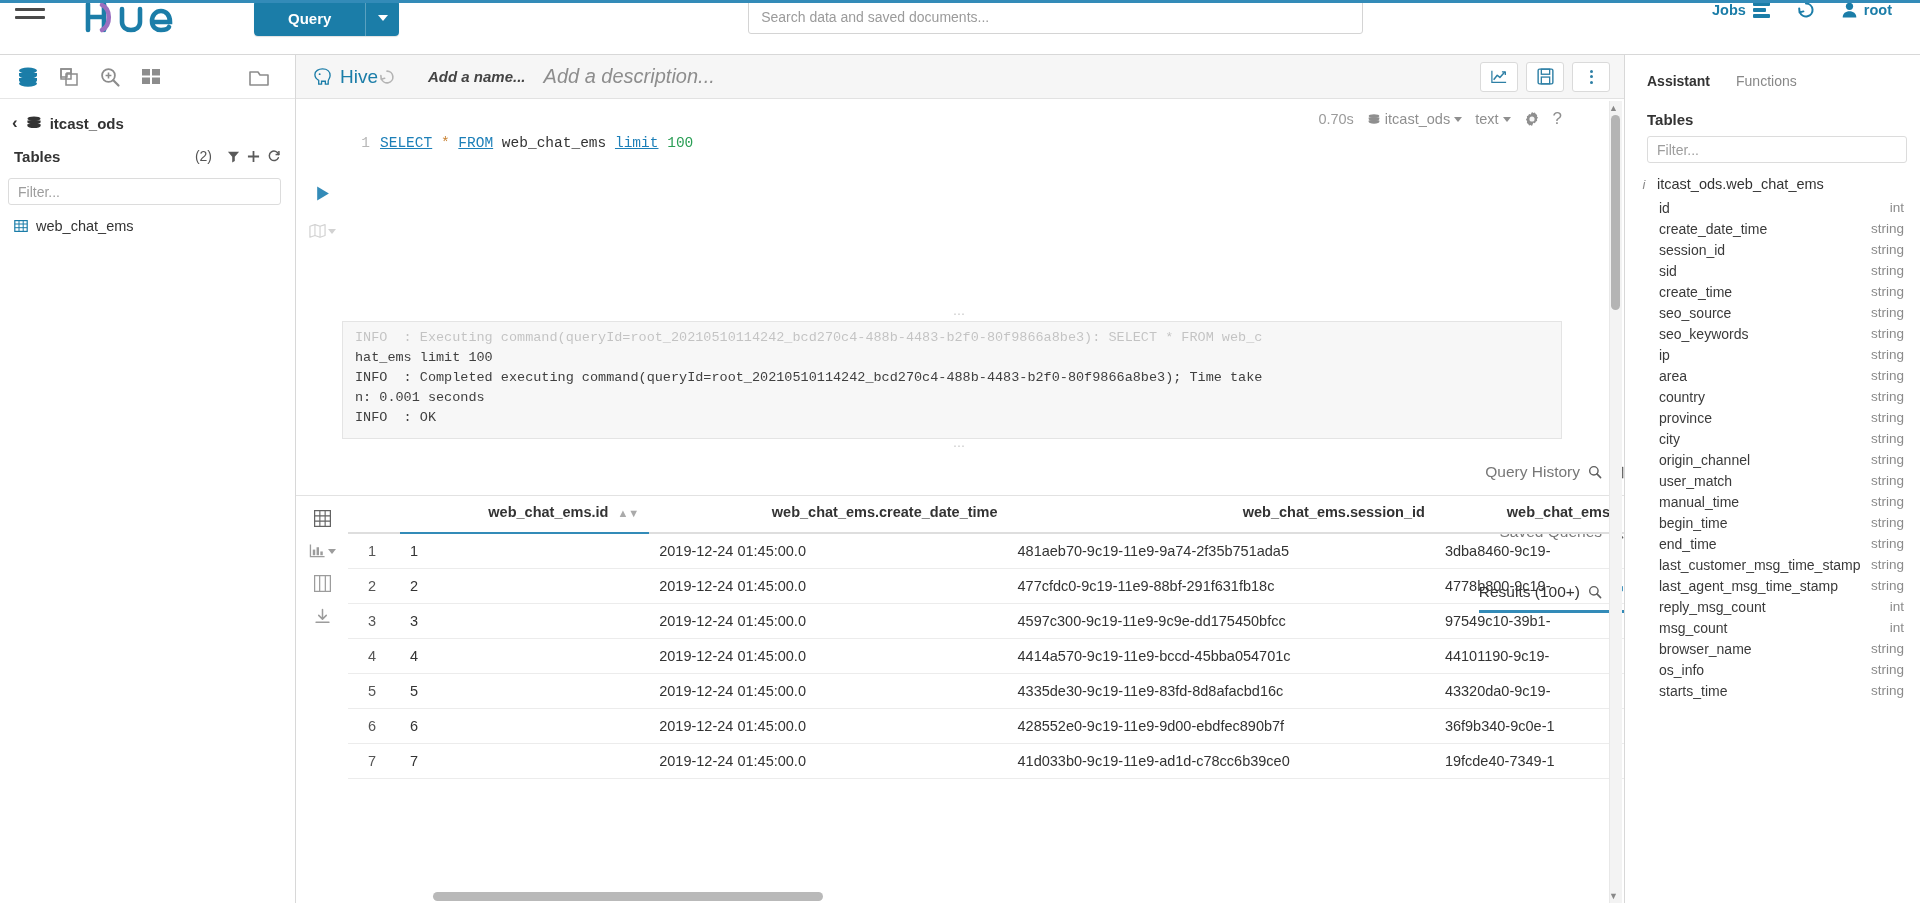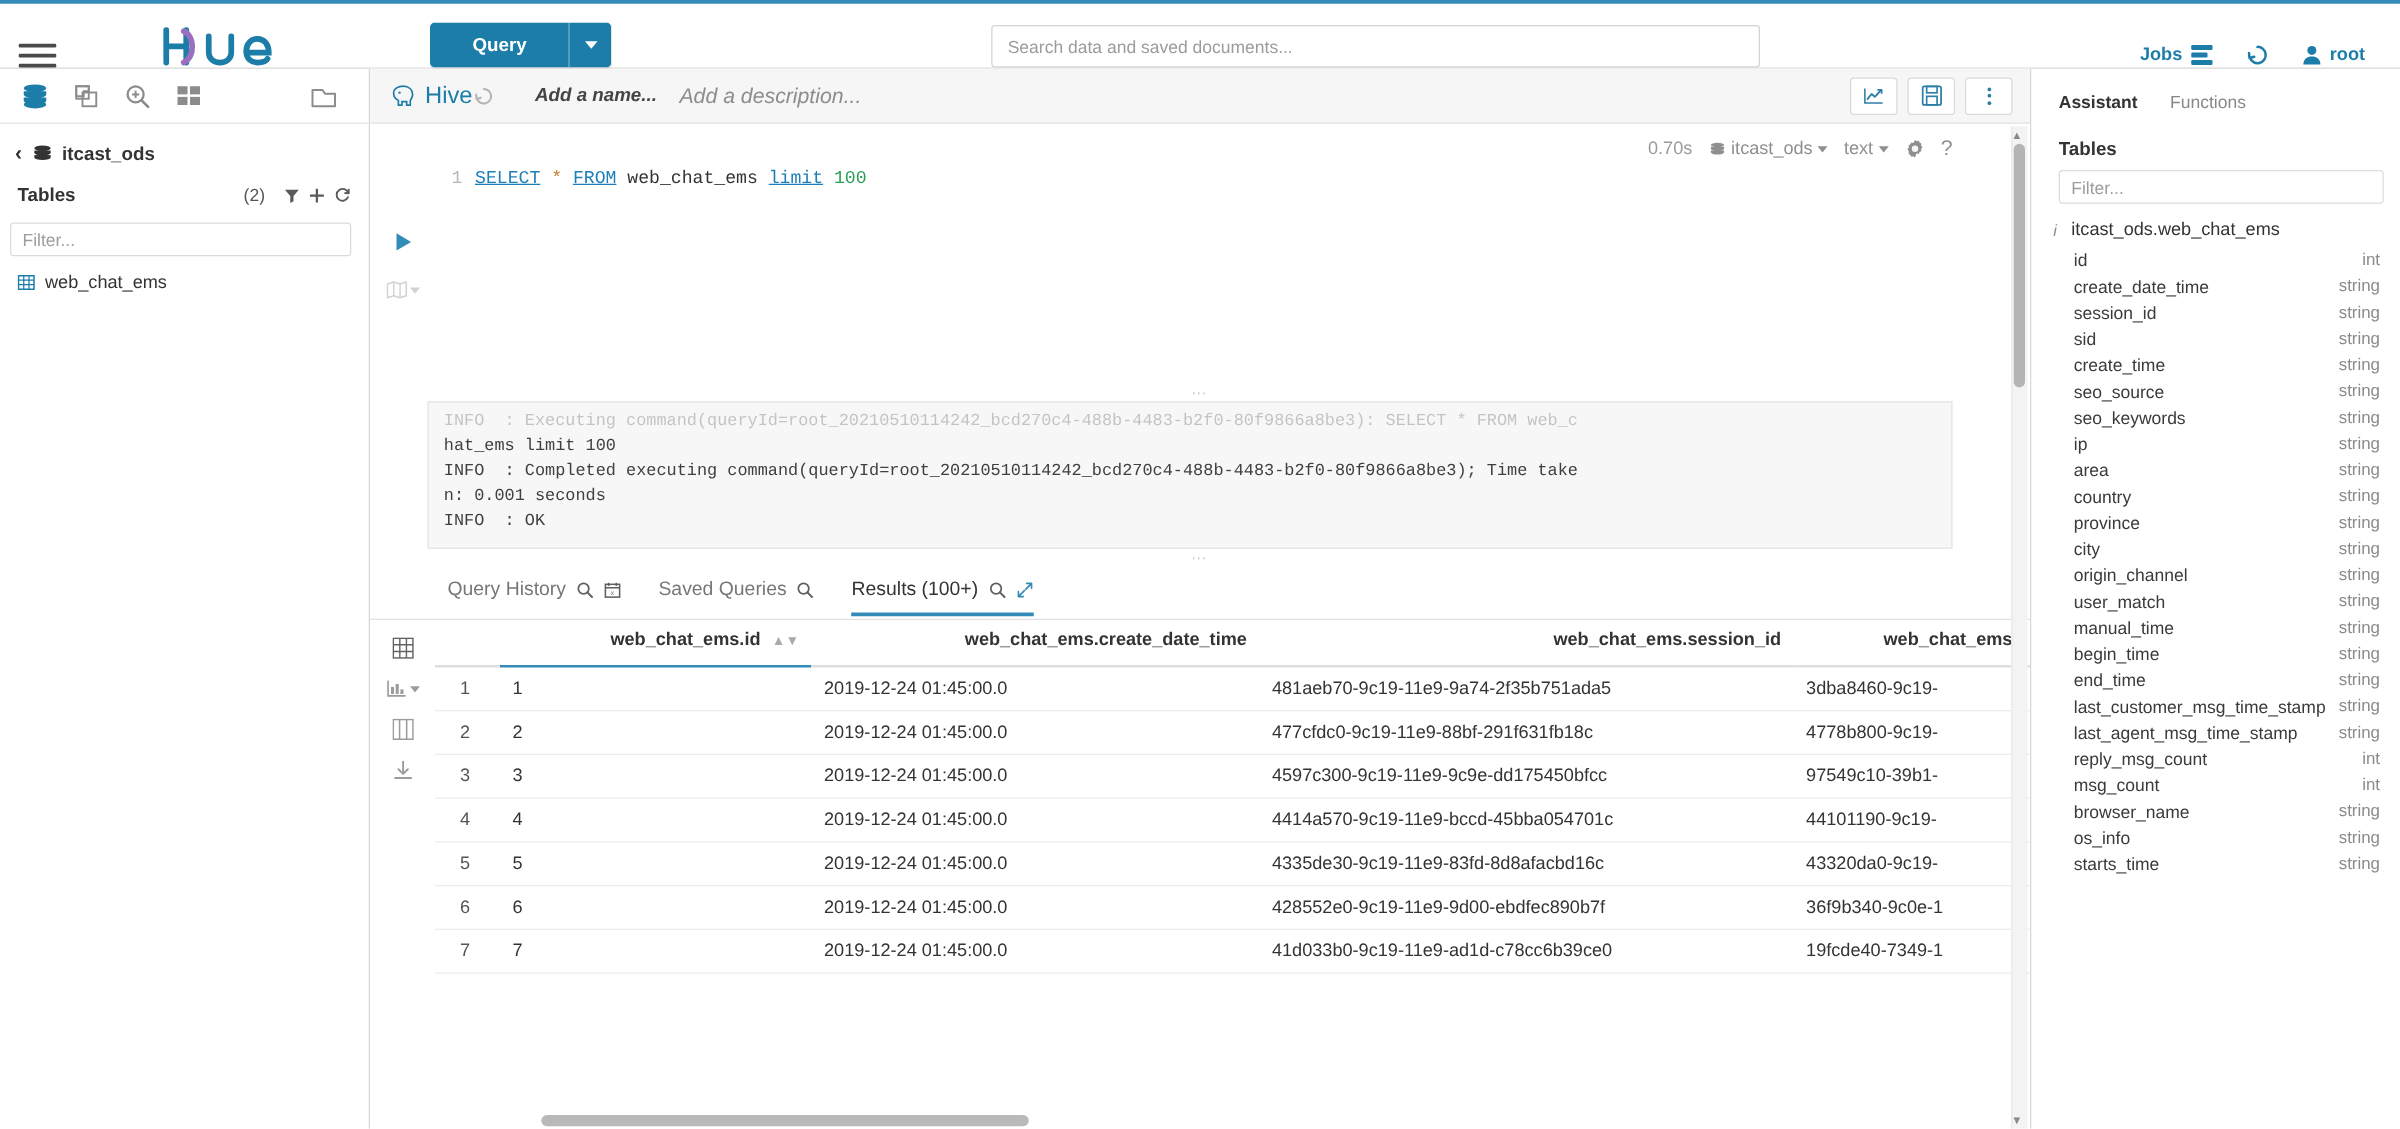--- a/index.html
+++ b/index.html
@@ -6,23 +6,23 @@
   html, body {
     width: 1920px; height: 903px;
     font-family: "Liberation Sans", sans-serif;
     background: #fff; color: #333; overflow: hidden;
   }
   body { position: relative; }
 
   
   #topbar {
     height: 55px; width: 100%;
-    display: flex; align-items: flex-end;
+    display: flex; align-items: flex-start;
     border-bottom: 1px solid #d8d8d8;
-    background: #fff; position: relative; gap: 45px;
+    background: #fff; position: relative;
   }
   #topbar:before {
     content:""; position:absolute; top:0; left:0; right:0; height:3px;
     background:#338bb8;
   }
   .hamburger { width: 60px; display:flex; flex-direction:column; align-items:center; gap:5px; cursor:pointer;}
   .hamburger span { display:block; width:30px; height:3px; background:#4a4a4a; border-radius:1px;}
   .logo { margin-left: 22px; display:flex; align-items:center; }
   .logo svg { display:block; }
   .query-btn {
@@ -88,21 +88,21 @@
   #center { flex:1; display:flex; flex-direction:column; min-width:0; position:relative; background:#fff;}
   .ed-toolbar {
     height:44px; display:flex; align-items:center; background:#f6f6f6;
     border-bottom:1px solid #e2e2e2; padding-left:16px; 
   }
   .hive-label { display:flex; align-items:center; gap:7px; font-size:19px; color:#1b7da8; cursor:pointer;}
   .tb-hist { color:#b4b4b4; font-size:17px; cursor:pointer; display:flex; align-items:center;}
   .addname {
     font-size:15px; font-weight:bold; font-style:italic; color:#444; cursor:text; margin-left:32px;
   }
-  .adddesc { font-size:17px; font-style:italic; color:#8d8d8d; cursor:text; margin-left:18px;}
+  .adddesc { font-size:20px; font-style:italic; color:#8d8d8d; cursor:text; margin-left:18px;}
   .tb-right { margin-left:auto; display:flex; gap:8px; padding-right:14px; }
   .tb-btn {
     width:38px; height:30px; border:1px solid #dadada; background:#fff; border-radius:3px;
     display:flex; align-items:center; justify-content:center; cursor:pointer;
   }
   .tb-btn .dots { display:flex; flex-direction:column; gap:2.5px; }
   .tb-btn .dots i { width:3px; height:3px; border-radius:50%; background:#2d7fa5; display:block;}
 
   .editor-area { position:relative; display:flex; flex:0 0 auto; height:208px; }
   .gutter-left { width:52px; display:flex; flex-direction:column; align-items:center; padding-top:6px;}
@@ -124,21 +124,21 @@
 
   .log-panel {
     margin: 0 62px 0 46px; background:#f7f7f7; border:1px solid #e4e4e4;
     font-family:"Liberation Mono", monospace; font-size:13.5px; color:#404040;
     padding: 6px 12px 10px 12px; height:118px; overflow:hidden; position:relative;
     line-height:20px; white-space:pre-wrap; word-break:break-all;
   }
   .log-panel .faded { opacity:.28; }
   .grip { text-align:center; color:#c9c9c9; font-size:12px; letter-spacing:2px; height:14px; line-height:14px;}
 
-  .res-tabs { display:flex; align-items:flex-start; gap:30px; padding:10px 0 0 62px; height:42px;}
+  .res-tabs { display:flex; align-items:flex-end; gap:30px; padding:10px 0 0 62px; height:42px;flex-direction:column;}
   .res-tab { display:flex; align-items:center; gap:8px; font-size:15.5px; color:#777; padding-bottom:9px; cursor:pointer; border-bottom:3px solid transparent;}
   .res-tab.active { color:#333; border-bottom-color:#338bb8;}
   .res-tab .ti { color:#5f5f5f; font-size:14px; display:flex; align-items:center;}
 
   .results-area { flex:1; display:flex; min-height:0; border-top:1px solid #e2e2e2;}
   .res-side { width:52px; display:flex; flex-direction:column; align-items:center; padding-top:14px; gap:16px;}
   .res-side .rs { color:#9c9c9c; cursor:pointer; display:flex; align-items:center; gap:2px;}
   .res-side .rs.active { color:#636363; }
   .grid-wrap { flex:1; overflow:hidden; position:relative; }
   table.results { border-collapse:collapse; width:100%; font-size:14.5px;}

